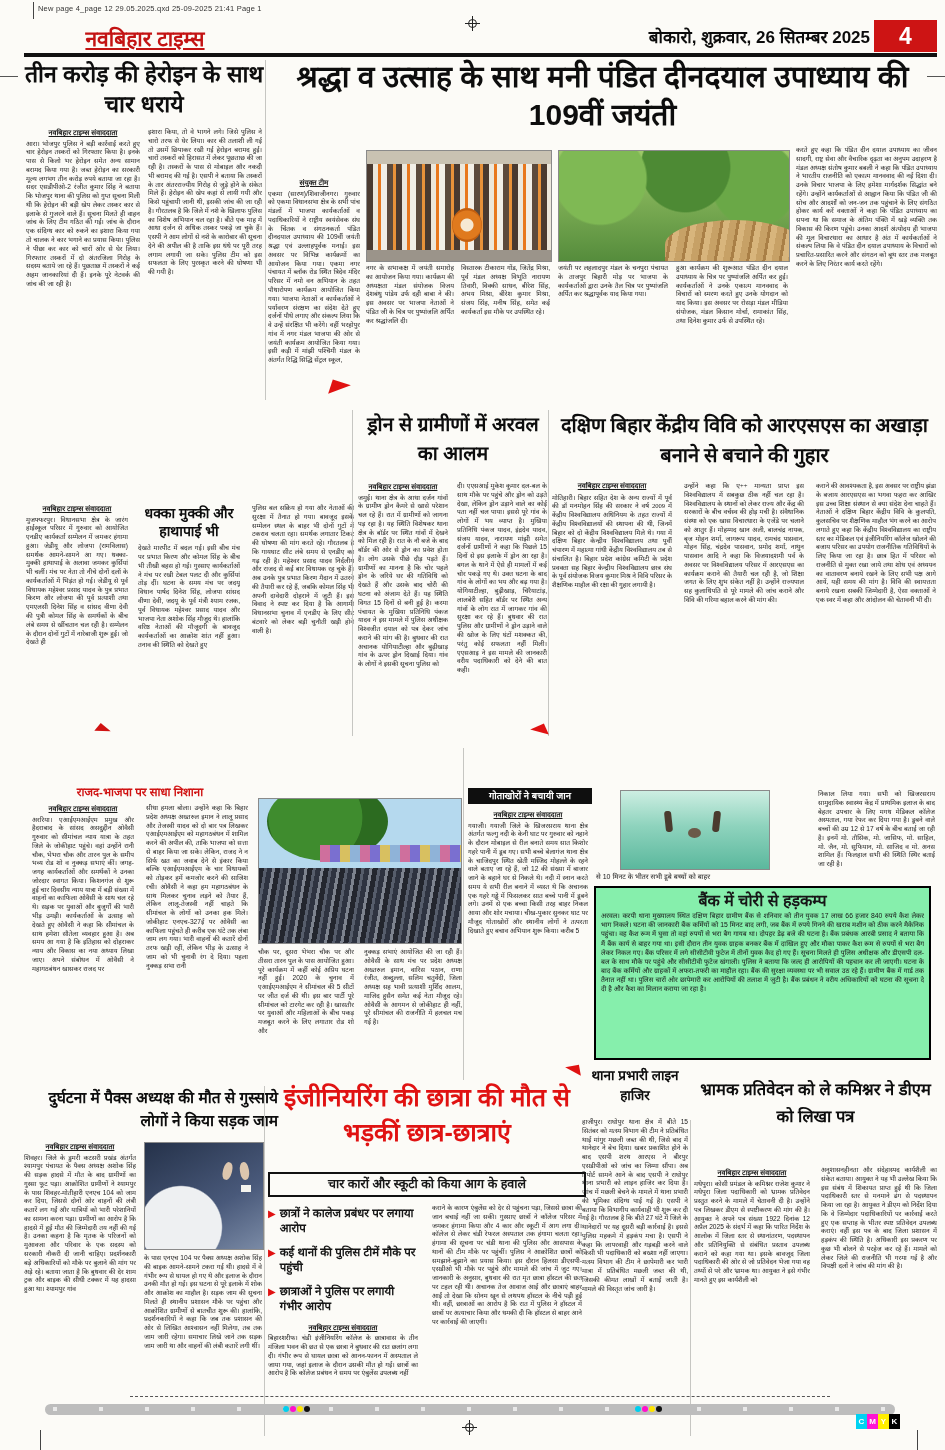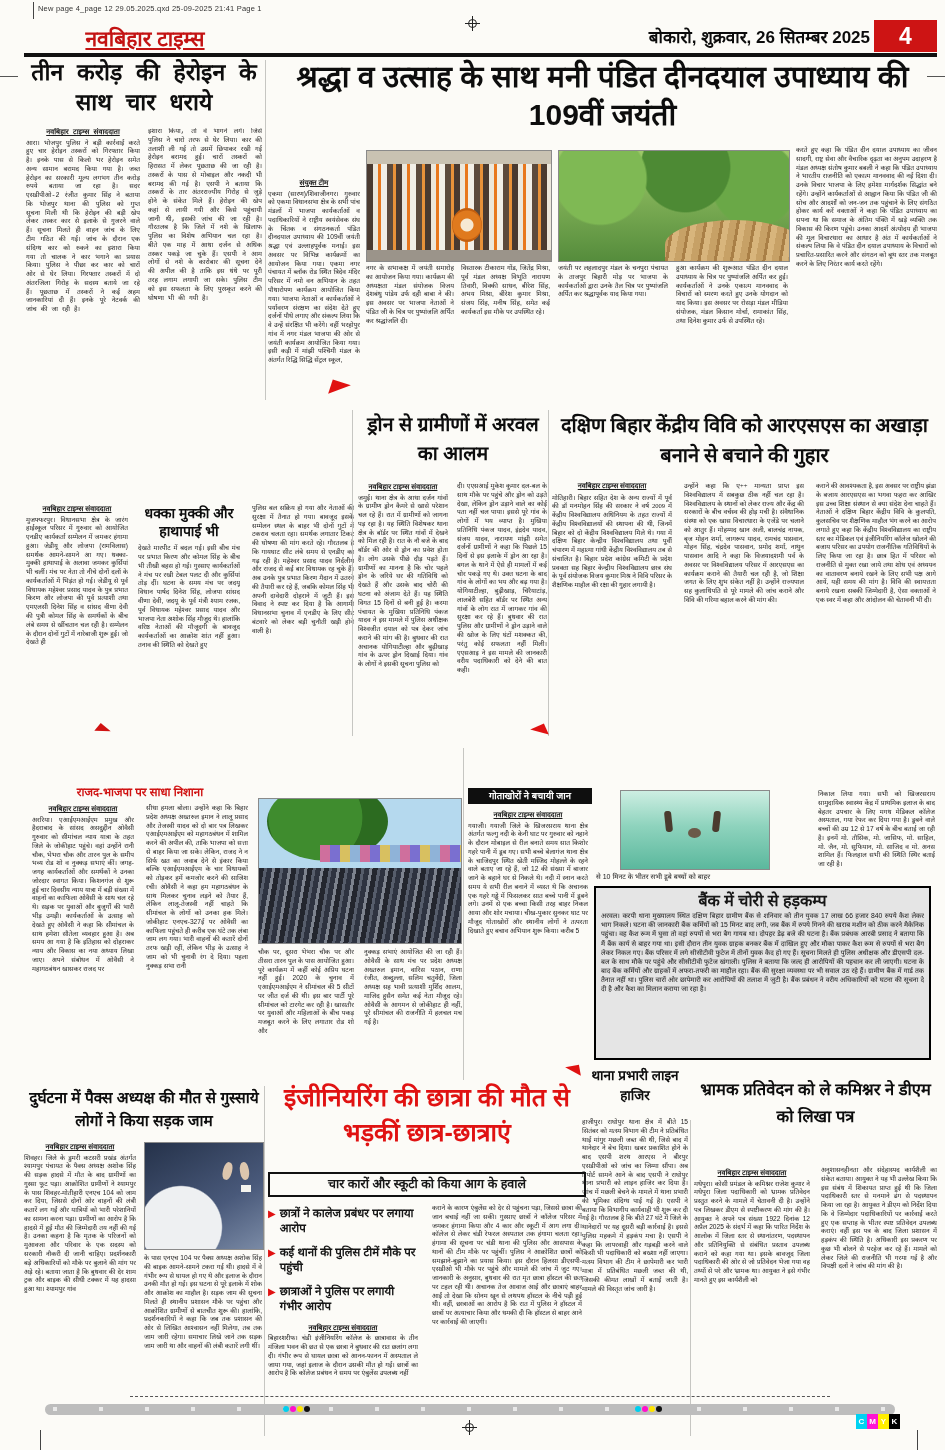--- a/index.html
+++ b/index.html
@@ -29,21 +29,21 @@
   
   .art{position:absolute;}
   .hl{position:absolute;font-weight:bold;color:#0d0d0d;text-align:center;margin:0;}
   .red{color:#e01212;}
   .bt{position:absolute;font-size:6.6px;line-height:1.33;text-align:justify;color:#1b1b1b;overflow:hidden;}
   .byl{display:block;text-align:center;font-weight:bold;text-decoration:underline;font-size:7.2px;margin-bottom:2px;}
   .photo{position:absolute;border:1px solid #8a8a8a;overflow:hidden;}
   .vr{position:absolute;width:1px;background:#c6c6c2;}
   .rarw{position:absolute;width:0;height:0;border-style:solid;}
   
-  #a-heroin{left:24px;top:60px;width:240px;height:344px;font-family:Liberation Mono, monospace;}
+  #a-heroin{left:24px;top:60px;width:240px;height:344px;}
   #heroin-hl{left:0;top:0;width:240px;font-size:23px;line-height:1.3;}
   #heroin-c1{left:2px;top:68px;width:114px;height:274px;}
   #heroin-c2{left:124px;top:68px;width:114px;height:274px;}
   
   #a-jay{left:268px;top:58px;width:669px;height:344px;}
   #jay-hl{left:0;top:0;width:669px;font-size:30px;line-height:1.28;}
   #jay-c1{left:0;top:88px;width:92px;height:254px;margin-top:32px;}
   #jay-ph1{left:98px;top:92px;width:184px;height:110px;}
   #jay-ph2{left:290px;top:92px;width:230px;height:110px;}
   #jay-p1a{left:98px;top:206px;width:88px;height:136px;}
@@ -107,26 +107,26 @@
            font-weight:bold;text-align:center;line-height:16px;position:absolute;}
   #fal-c1{left:2px;top:66px;width:120px;height:272px;}
   #fal-ph{left:154px;top:46px;width:148px;height:78px;background:linear-gradient(180deg,#cdeee2,#8ed3bd 45%,#5bb89d);}
   #fal-ph .handL,#fal-ph .handR{position:absolute;width:7px;height:21px;border-radius:3px;background:#4a3b2e;top:26%;}
   #fal-ph .handL{left:30%;transform:rotate(-6deg);}
   #fal-ph .handR{left:62%;transform:rotate(6deg);}
   #fal-ph .head{position:absolute;left:45%;top:48%;width:13px;height:10px;border-radius:50%;background:#6b5948;}
   #fal-cap{left:130px;top:128px;width:228px;font-size:7px;position:absolute;color:#1b1b1b;}
   #fal-c2{left:352px;top:46px;width:117px;height:94px;}
   #bank-box{left:128px;top:142px;width:337px;height:174px;border:2px solid #000;position:absolute;
-            background:#e5e5e5;padding:1px 5px;box-sizing:border-box;}
+            background:#86efac;padding:1px 5px;box-sizing:border-box;}
   #bank-hl{position:relative;font-size:16px;font-weight:bold;text-align:center;margin:0;}
   #bank-bd{position:relative;font-size:6.8px;line-height:1.35;text-align:justify;overflow:hidden;height:142px;}
   
   #a-pax{left:24px;top:1086px;width:240px;height:354px;}
-  #pax-hl{left:0;top:0;width:240px;font-size:15.5px;line-height:1.5;}
+  #pax-hl{left:14px;top:0;width:240px;font-size:15.5px;line-height:1.5;text-align:right;}
   #pax-c1{left:0;top:56px;width:112px;height:296px;}
   #pax-ph{left:120px;top:56px;width:118px;height:106px;background:linear-gradient(150deg,#25324a,#49597a 60%,#7a8aa5);}
   #pax-ph .sheet{position:absolute;left:-12%;bottom:-22%;width:85%;height:85%;border-radius:50%;
     background:radial-gradient(circle,#eef0f2 0 60%,transparent 62%);}
   #pax-ph .footA,#pax-ph .footB{position:absolute;width:9px;height:18px;border-radius:45%;background:#dcc6ae;top:18%;}
   #pax-ph .footA{right:26%;transform:rotate(14deg);}
   #pax-ph .footB{right:12%;transform:rotate(-8deg);}
   #pax-ph .tag{position:absolute;right:10%;top:40%;width:10px;height:7px;background:#f4f4ee;}
   #pax-c2{left:120px;top:168px;width:118px;height:184px;}
   

